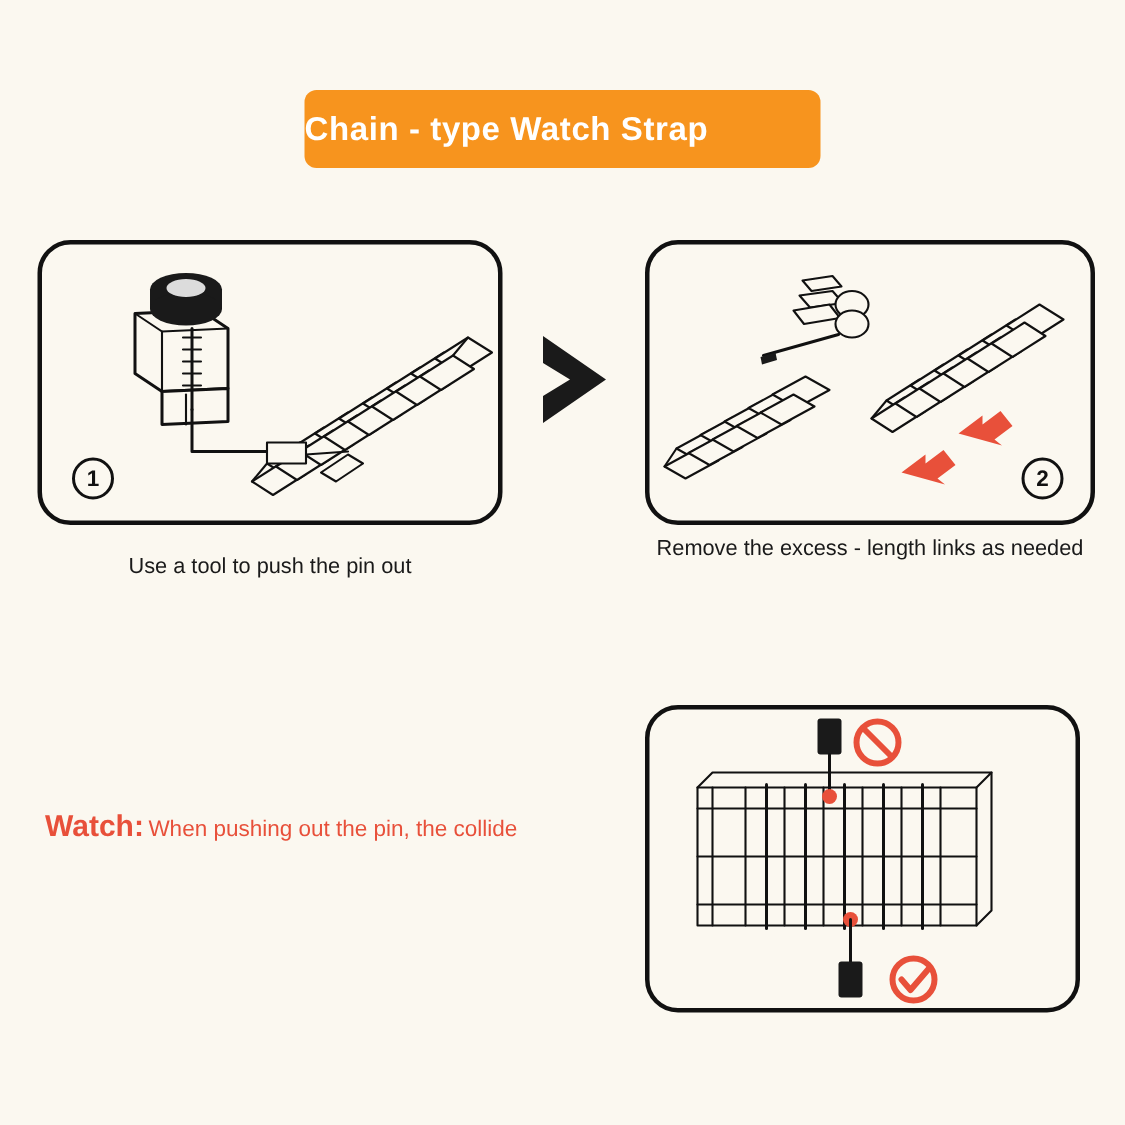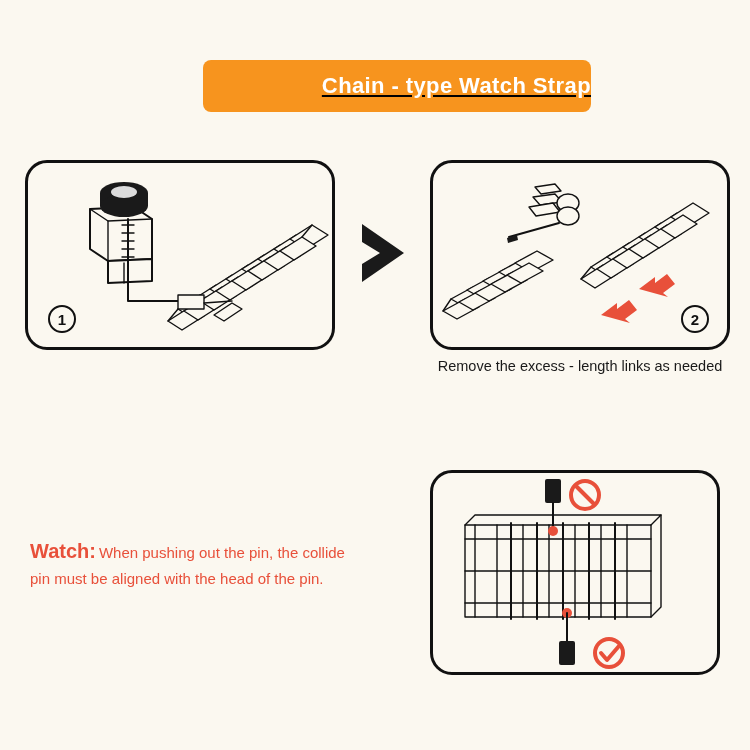--- a/index.html
+++ b/index.html
@@ -18,28 +18,27 @@
     position: relative;
     width: 750px;
     height: 750px;
   }
 
   
   .title-badge {
     position: absolute;
     left: 203px;
     top: 60px;
-    width: 388px;
+    width: 344px;
     height: 52px;
     background: #f7941e;
     border-radius: 8px;
     display: flex;
     align-items: center;
-    justify-content: flex-end;
-    text-decoration: underline;
+    justify-content: flex-start;
   }
   .title-badge span {
     color: #ffffff;
     font-size: 22px;
     font-weight: bold;
     letter-spacing: 0.4px;
     white-space: nowrap;
   }
 
   
@@ -169,20 +168,21 @@
 
       <path class="ln" d="M100 110 l0 28 l58 0"></path>
       <path class="fillw-thin" d="M150 132 l26 0 l0 14 l-26 0 z"></path>
 
       <path class="ln-thin" d="M176 140 l28 -2"></path>
       <path class="fillw-thin" d="M186 152 l18 -12 l10 6 l-18 12 z"></path>
     </svg>
     <div class="step-num" id="step-num-1">1</div>
   </div>
 
+  <div class="caption" id="caption1">Use a tool to push the pin out</div>
 
   <svg class="big-arrow" viewBox="0 0 54 62">
     <path class="dark" d="M6 2 L48 31 L6 60 L6 42 L24 31 L6 20 Z"></path>
   </svg>
 
   <div class="panel" id="panel2">
     <svg width="294" height="184" viewBox="0 0 294 184">
 
       <g class="fillw-thin">
         <path d="M102 24 l20 -3 l6 7 l-20 3 z"></path>
@@ -234,21 +234,20 @@
     </svg>
     <div class="step-num" id="step-num-2">2</div>
   </div>
 
   <div class="caption" id="caption2">Remove the excess - length links as needed</div>
 
   <div class="note">
     <p>
       <span class="note-label">Watch:</span><span>When pushing out the pin, the collide</span>
     </p>
-    <p>pin must be aligned with the head of the pin.</p>
   </div>
 
   <div class="panel" id="panel3">
     <svg width="284" height="199" viewBox="0 0 284 199">
 
       <rect class="fillw-thin" x="32" y="52" width="186" height="92"></rect>
       <path class="ln-thin" d="M32 66 L218 66 M32 130 L218 130 M32 98 L218 98"></path>
       <path class="ln-thin" d="M42 52 L42 144 M64 52 L64 144 M90 52 L90 144 M116 52 L116 144 M142 52 L142 144 M168 52 L168 144 M194 52 L194 144"></path>
 
       <path class="ln-thin" d="M32 52 l10 -10 l186 0 l-10 10"></path>

